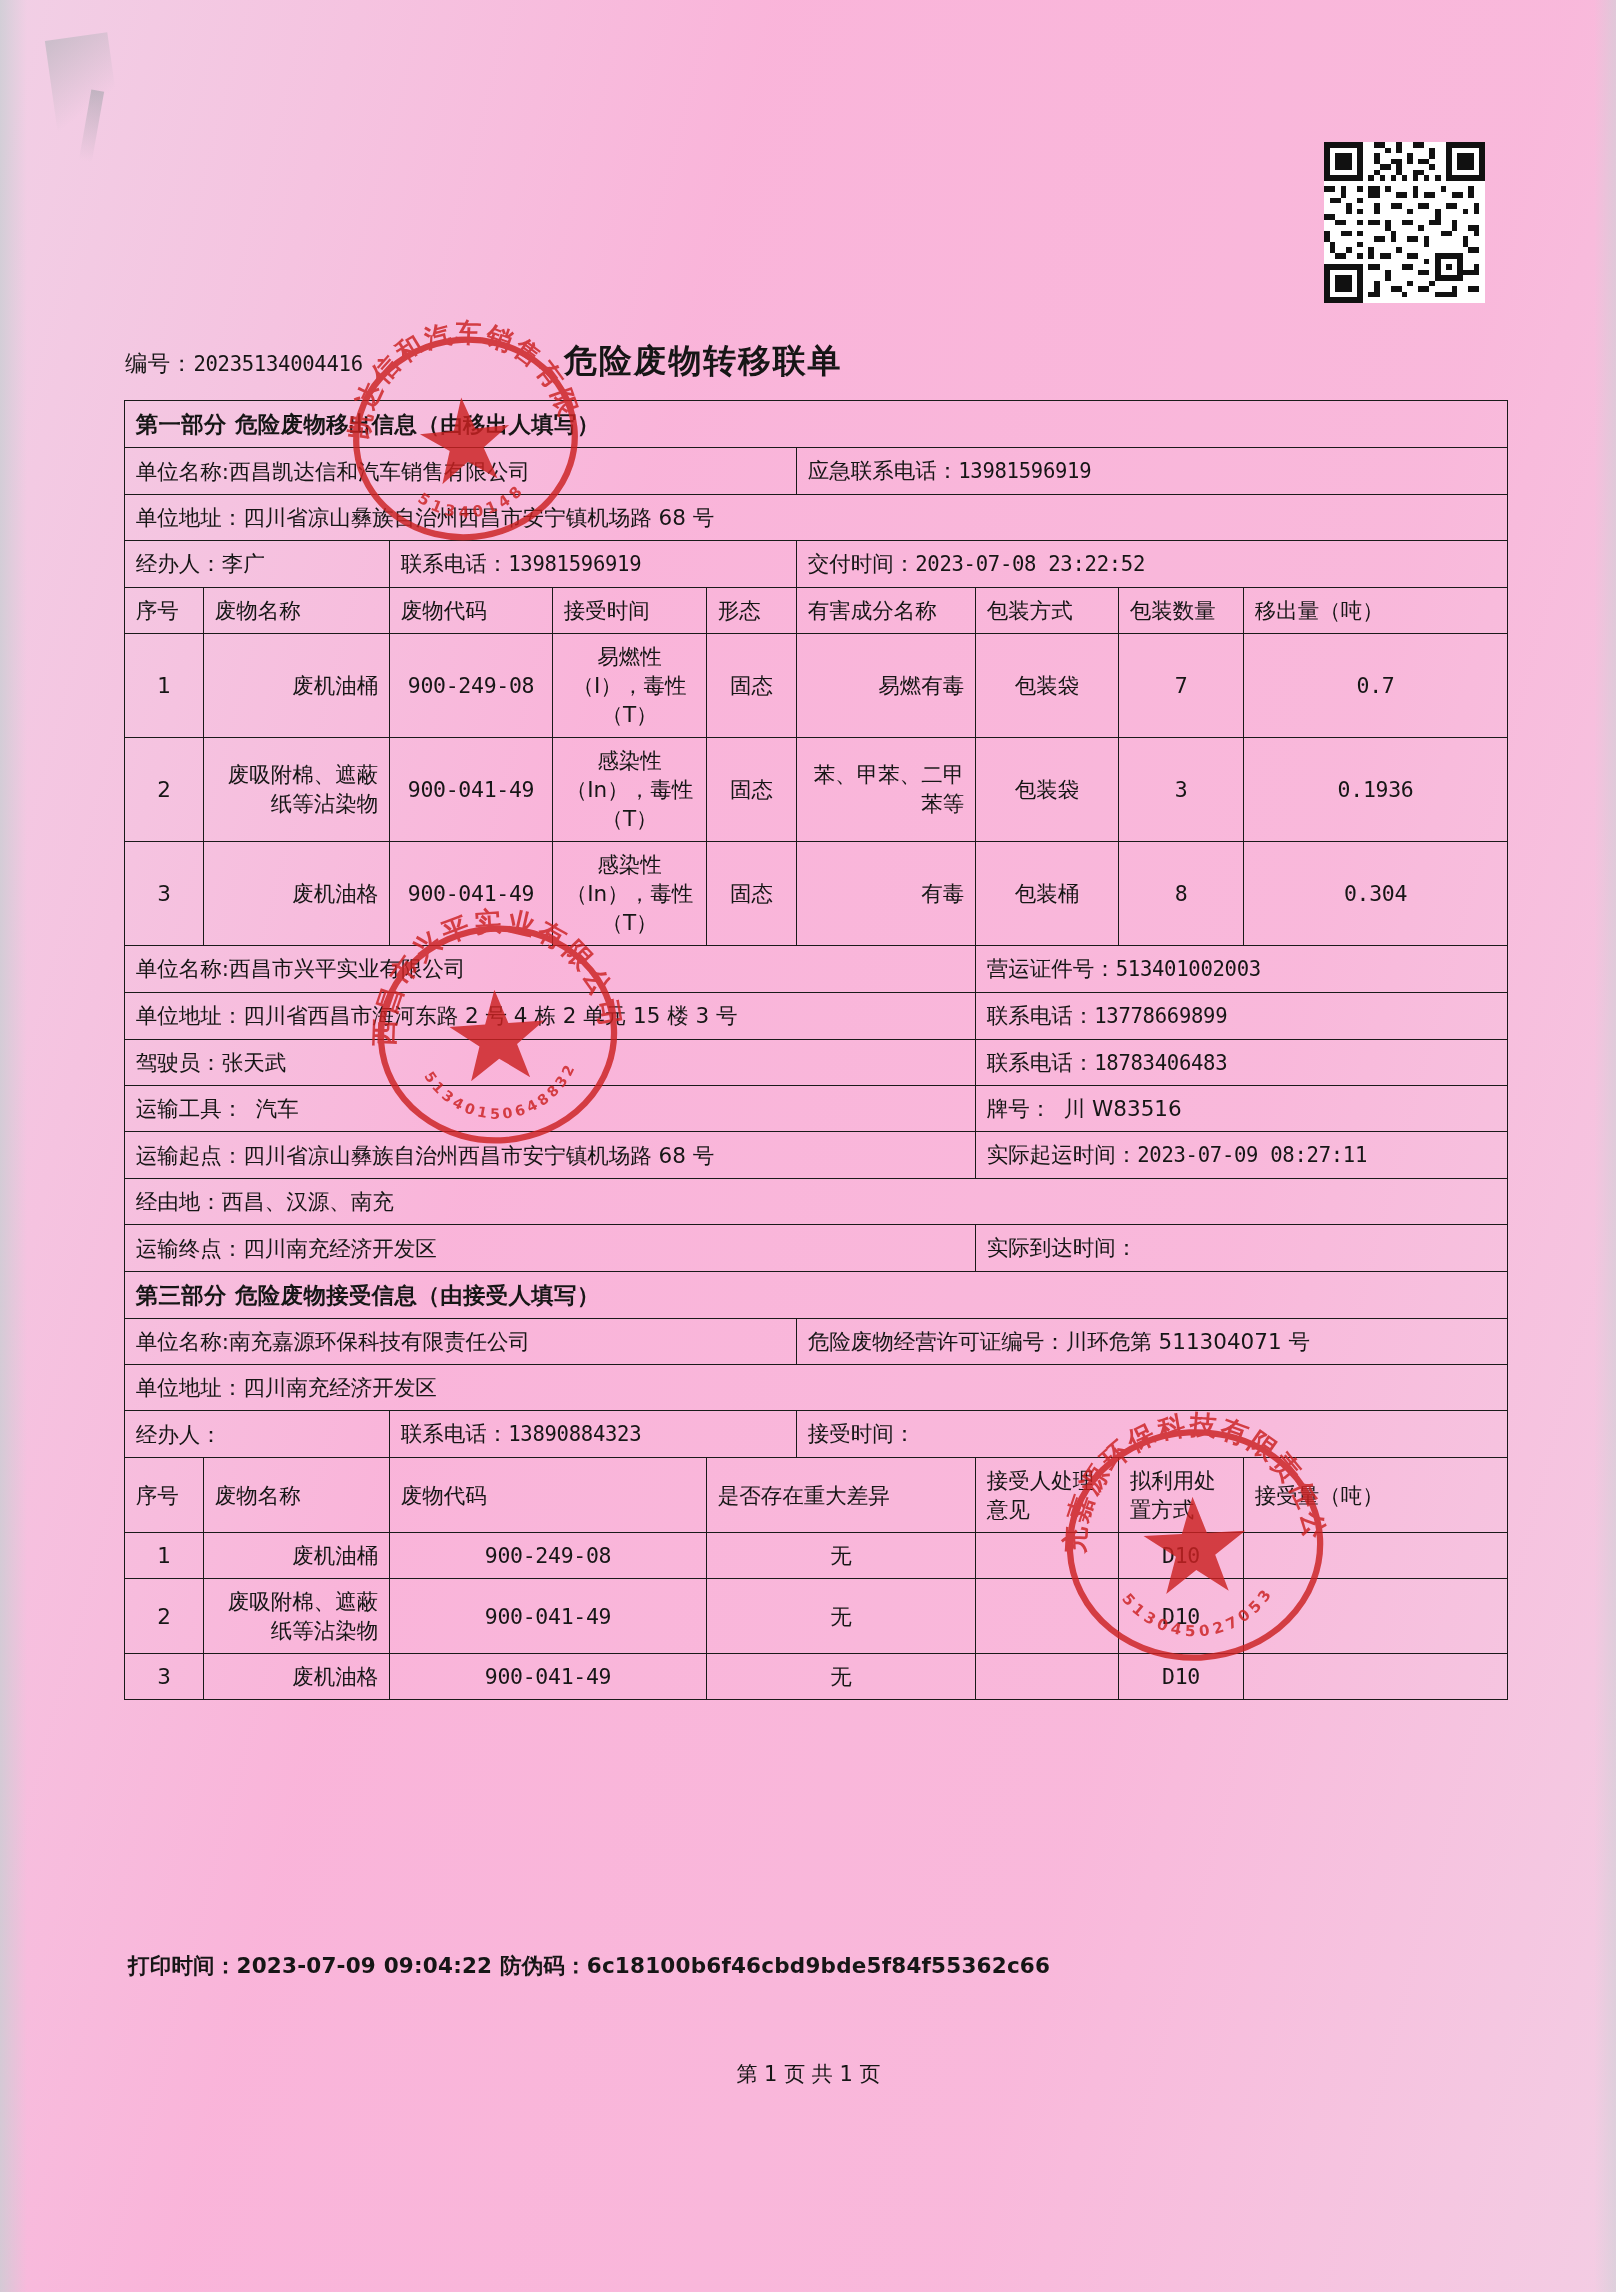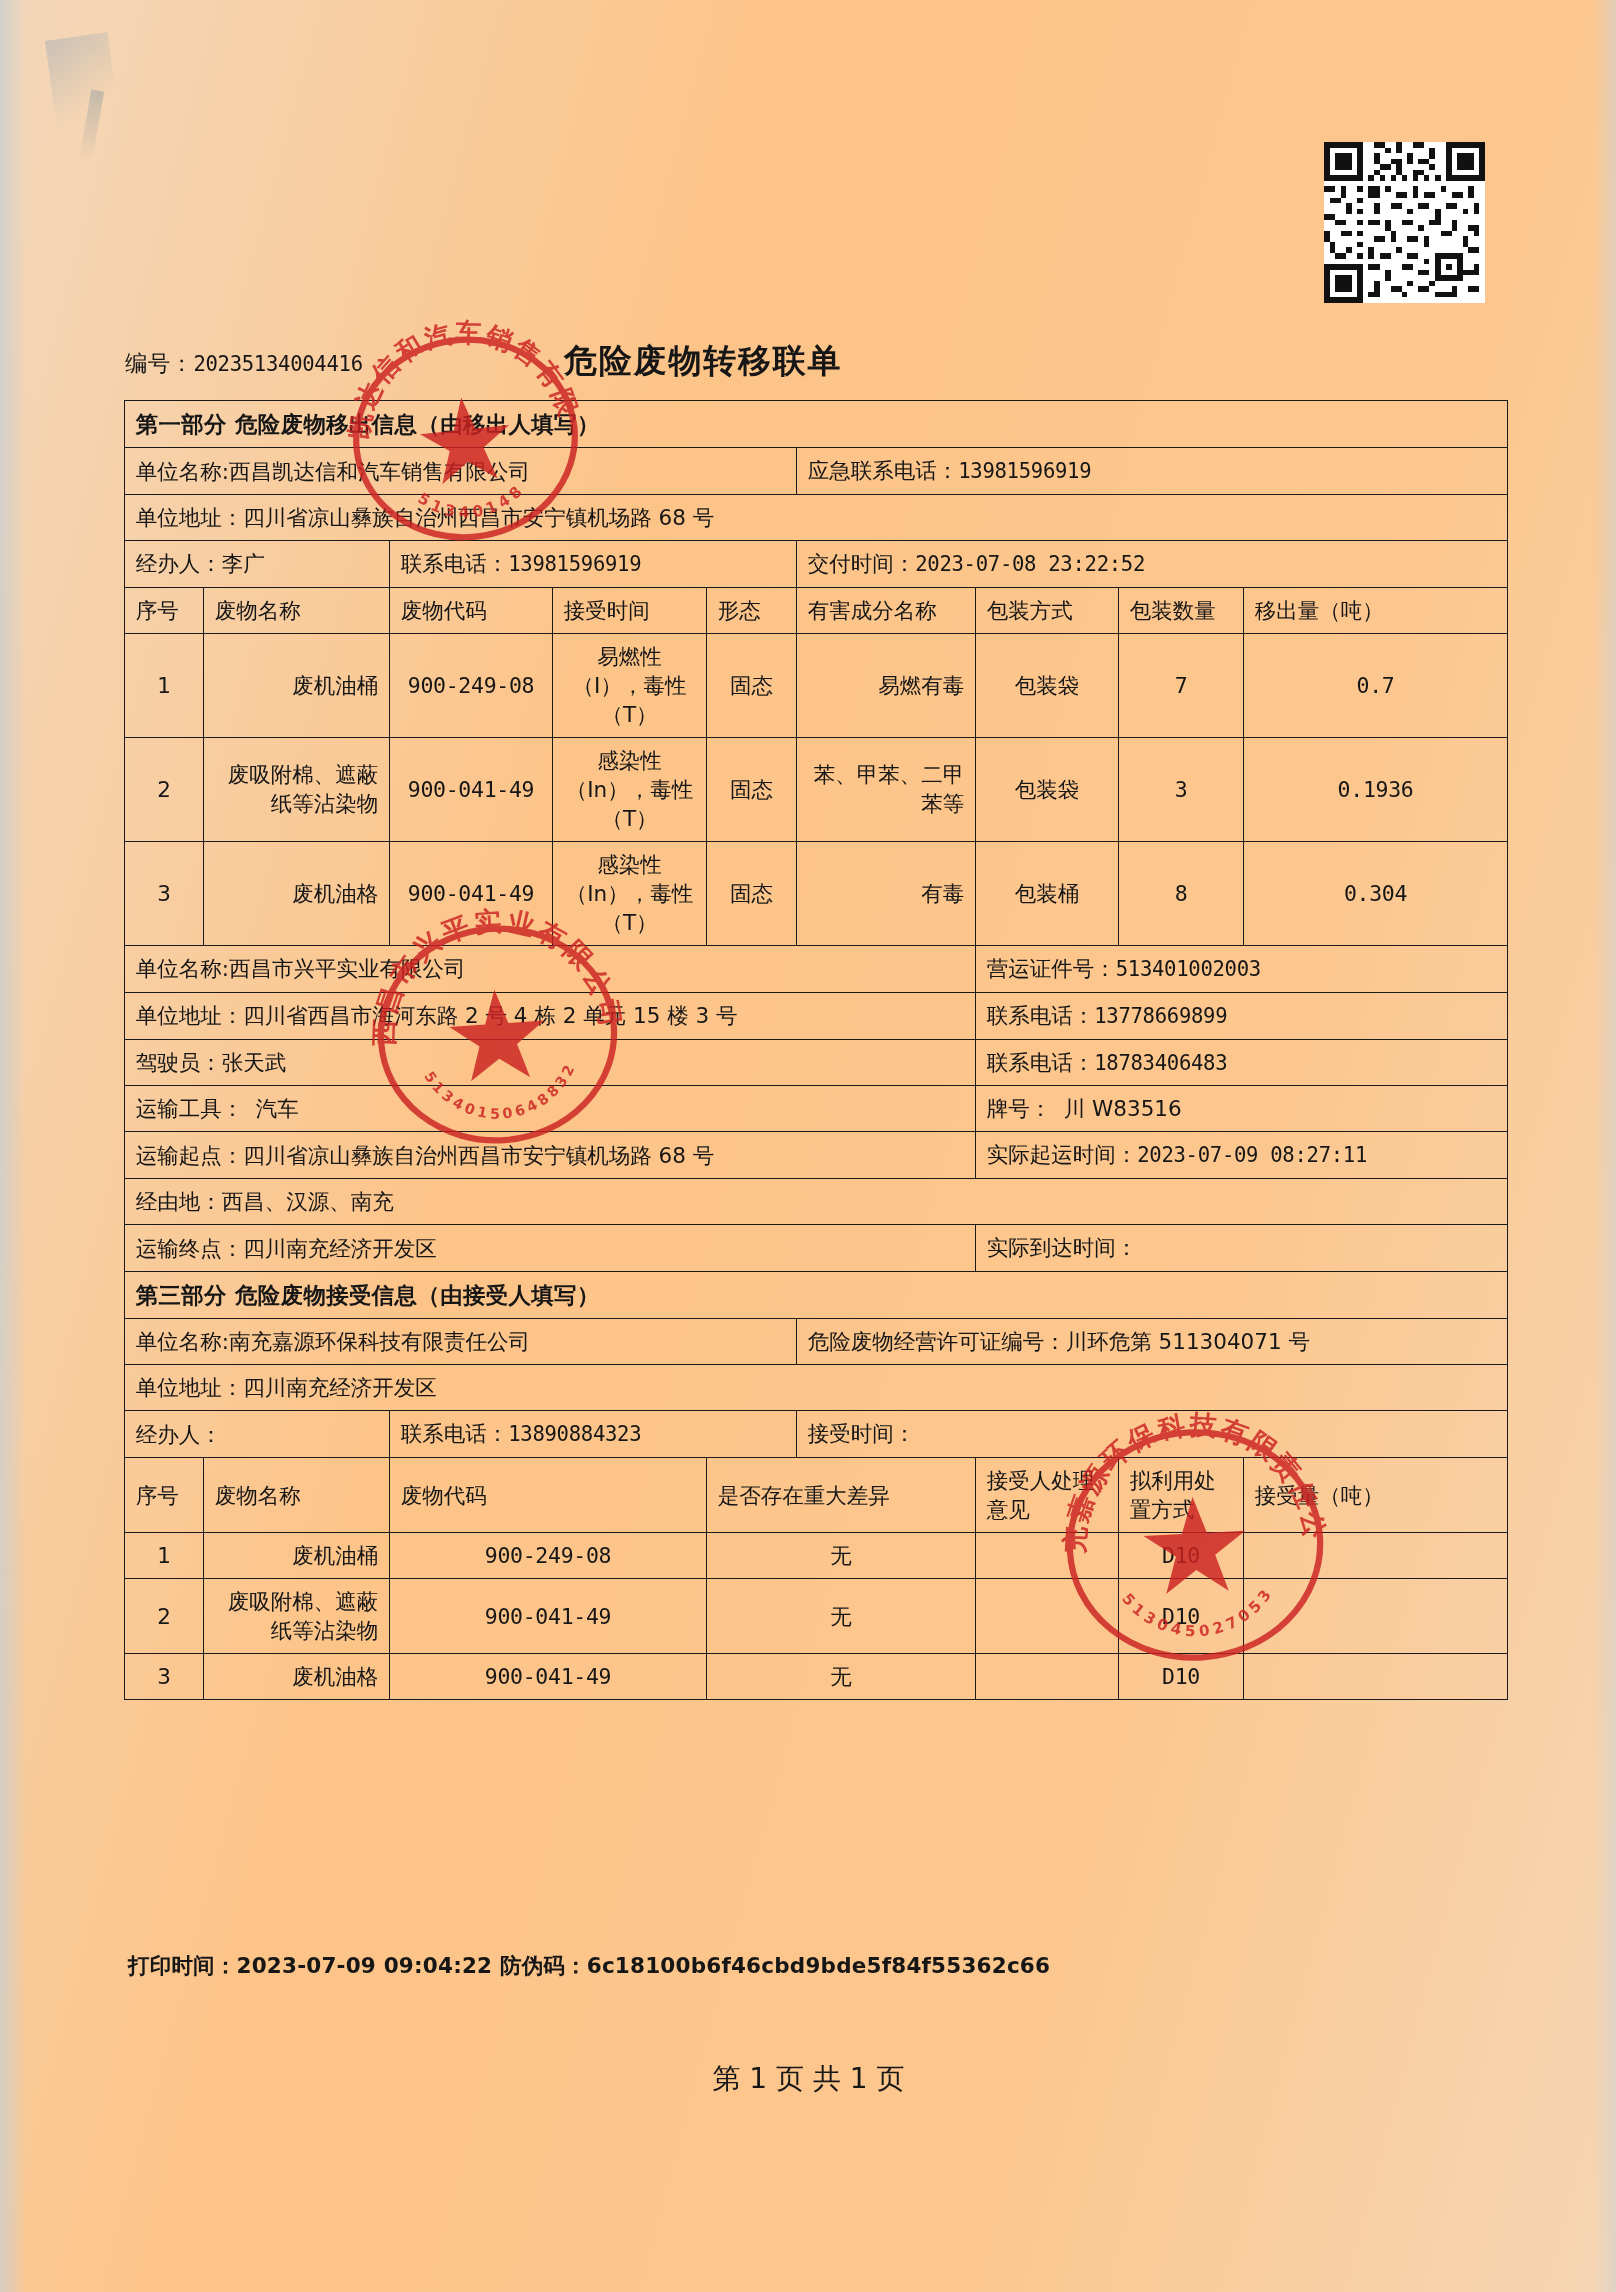--- a/index.html
+++ b/index.html
@@ -4,21 +4,21 @@
 <style>
   html, body {
     margin: 0;
     padding: 0;
     background: #8a8a8a;
   }
   .page {
     position: relative;
     width: 1617px;
     height: 2293px;
-    background: #fdba74;
+    background: #f9a8d4;
     overflow: hidden;
     font-family: "DejaVu Sans", "Liberation Sans", sans-serif;
     color: #161616;
   }
   
   .paper-tint {
     position: absolute;
     inset: 0;
     background:
       linear-gradient(105deg, rgba(235,240,244,0.55) 0%, rgba(252,252,250,0.15) 35%, rgba(248,249,246,0.2) 70%, rgba(238,241,243,0.5) 100%);
@@ -142,21 +142,21 @@
     font-size: 21.5px;
     letter-spacing: 0.2px;
     font-weight: bold;
   }
   .page-no {
     position: absolute;
     left: 0;
     top: 2060px;
     width: 1617px;
     text-align: center;
-    font-size: 28px;
+    font-size: 21px;
   }
 
   
   .stamp {
     position: absolute;
     pointer-events: none;
     opacity: 0.82;
   }
   .stamp svg { display: block; }
   .stamp-text {

